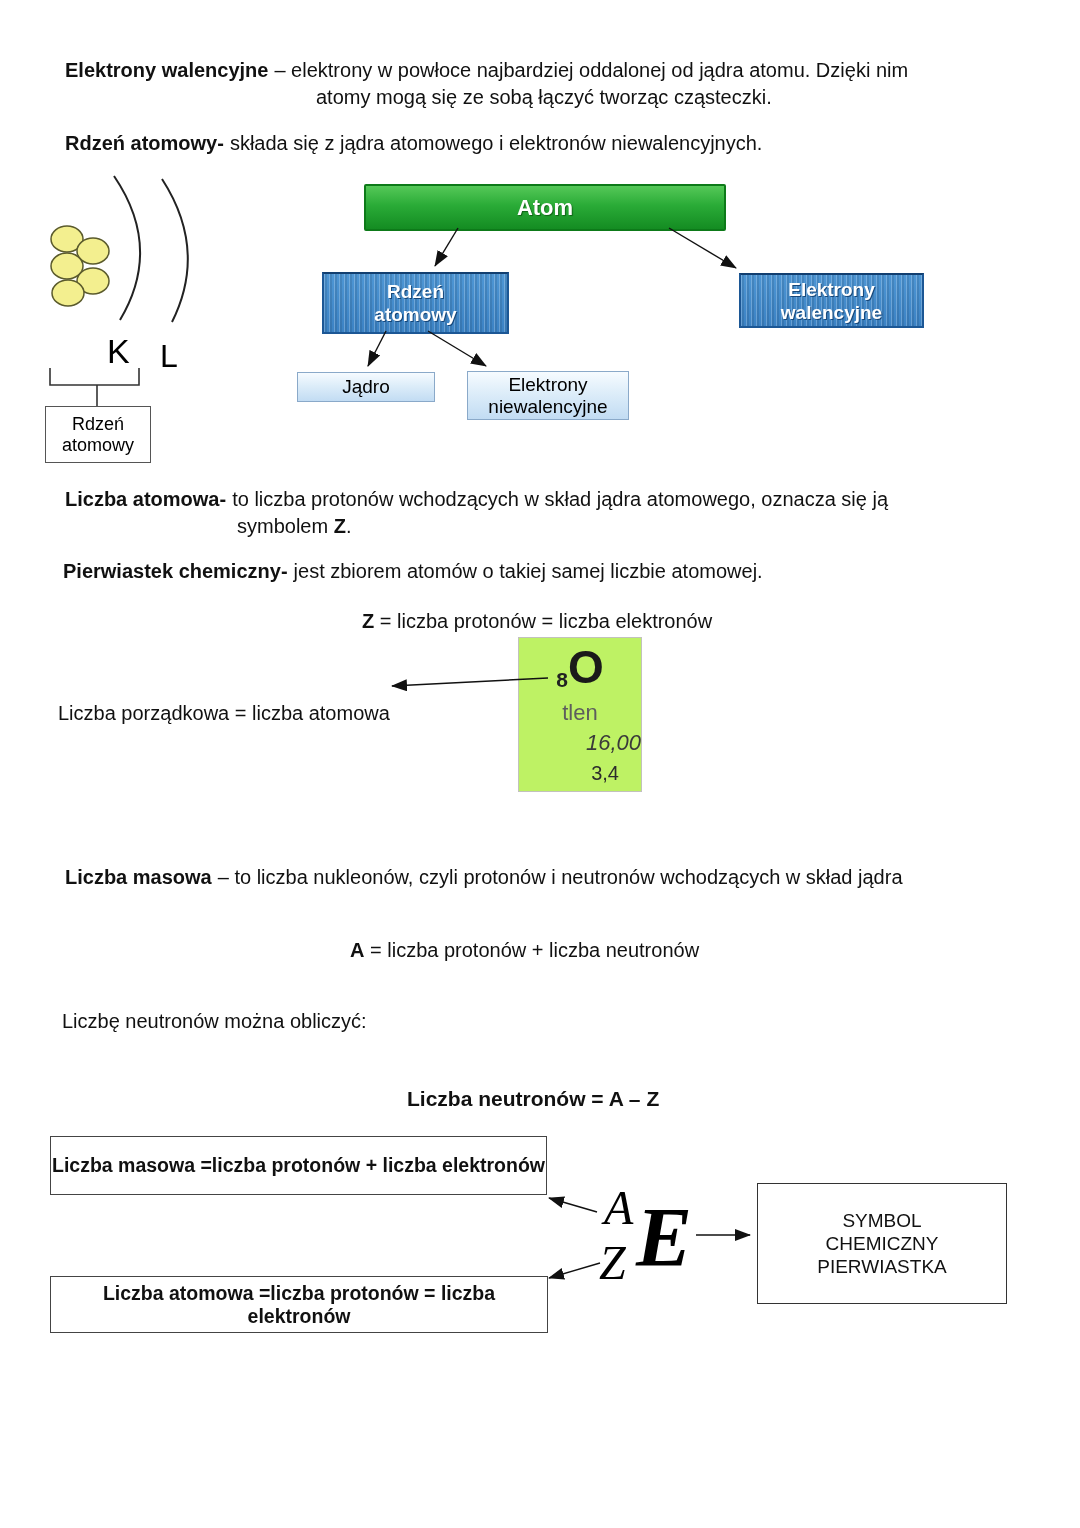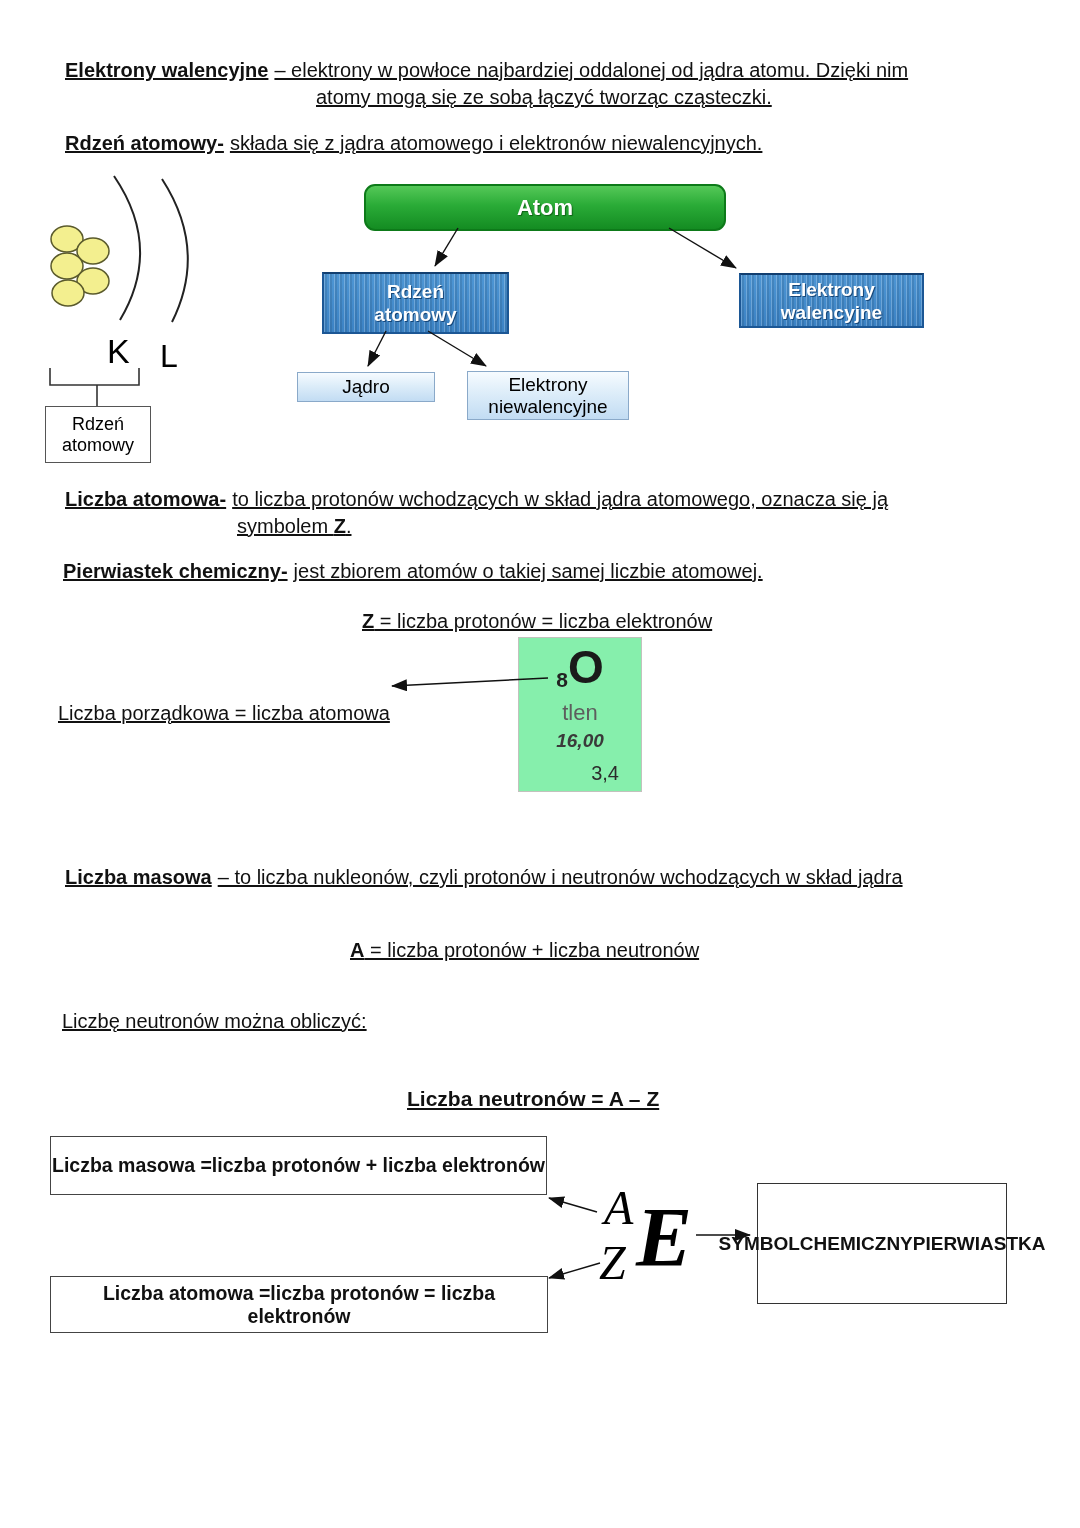--- a/index.html
+++ b/index.html
@@ -1,31 +1,31 @@
 <!DOCTYPE html>
 <html><head>
 <meta charset="utf-8">
 <style>
   html,body{margin:0;padding:0;background:#e8e8e8;}
   .page{
     position:relative;width:1080px;height:1528px;background:#ffffff;
     font-family:"Liberation Sans", sans-serif;color:#111;overflow:hidden;
     margin:0 auto;
   }
-  .para{position:absolute;font-size:20px;line-height:27px;white-space:nowrap;text-decoration:underline;}
+  .para{position:absolute;font-size:20px;line-height:27px;white-space:nowrap;}
   .term{font-weight:bold;margin-right:0.30em;}
   .bold{font-weight:bold;}
   svg.overlay{position:absolute;left:0;top:0;width:1080px;height:1528px;pointer-events:none;z-index:5;}
 
   
   .fc-box{position:absolute;display:flex;flex-direction:column;align-items:center;justify-content:center;
           text-align:center;z-index:2;}
   .fc-green{
     background:linear-gradient(180deg,#55c858 0%,#2aab37 45%,#148c22 100%);
-    border:2px solid #0d7a19;border-radius:11px;
+    border:2px solid #0d7a19;border-radius:2px;
     color:#fff;font-weight:bold;font-size:22px;
     text-shadow:1px 1px 1px rgba(0,50,0,.55);
   }
   .fc-blue{
     background:
       repeating-linear-gradient(90deg, rgba(255,255,255,.22) 0 1px, rgba(0,0,0,.10) 1px 3px, rgba(255,255,255,0) 3px 5px),
       linear-gradient(180deg,#4e96d4 0%,#3b82c4 100%);
     border:2px solid #1c5795;border-top-color:#123f70;
     color:#fff;font-weight:bold;font-size:19px;line-height:23px;
     text-shadow:1px 1px 0 rgba(18,63,112,.9);
@@ -33,40 +33,40 @@
   .fc-light{
     background:linear-gradient(180deg,#f6fbff 0%,#ddedf9 45%,#c2dcf3 100%);
     border:1px solid #8aa9c9;
     color:#000;font-size:19px;line-height:22px;
   }
   .plain-box{position:absolute;border:1.5px solid #444;background:#fff;
     display:flex;align-items:center;justify-content:center;text-align:center;}
 
   
   .cell{position:absolute;left:518px;top:637px;width:122px;height:153px;
-        background:#86efac;border:1.5px solid #c2c2bd;z-index:1;}
+        background:#bef264;border:1.5px solid #c2c2bd;z-index:1;}
   .cell .symline{position:absolute;left:0;top:6px;width:100%;text-align:center;white-space:nowrap;}
   .cell .subnum{font-size:21px;color:#222;position:relative;top:4px;font-weight:600;}
   .cell .sym{font-size:46px;font-weight:bold;color:#1a1a1a;line-height:1;}
   .cell .name{position:absolute;left:0;top:62px;width:100%;text-align:center;font-size:22px;color:#5d5d5d;}
-  .cell .mass{position:absolute;left:0;top:92px;width:100%;text-align:center;font-size:19px;font-style:italic;font-weight:700;color:#3a3a3a;}
+  .cell .mass{position:absolute;left:0;top:92px;width:100%;text-align:right;font-size:22px;font-style:italic;font-weight:400;color:#3a3a3a;}
   .cell .en{position:absolute;right:22px;top:124px;font-size:20px;color:#2c2c2c;}
 
   
   .shell-label{position:absolute;font-size:34px;color:#000;}
   .sketch-box{position:absolute;left:45px;top:406px;width:104px;height:55px;border:1.5px solid #555;
       display:flex;flex-direction:column;align-items:center;justify-content:center;
       font-size:18px;line-height:21px;color:#000;background:#fff;}
 
   
   .serifit{position:absolute;font-family:"Liberation Serif", serif;font-style:italic;color:#000;z-index:2;}
 
   .sym-box{position:absolute;left:757px;top:1183px;width:248px;height:119px;border:1.5px solid #333;
-      display:flex;flex-direction:row;align-items:center;justify-content:center;
-      font-weight:bold;font-size:19px;line-height:23px;text-align:center;}
+      display:flex;flex-direction:column;align-items:center;justify-content:center;
+      font-weight:normal;font-size:19px;line-height:23px;text-align:center;}
 </style>
 </head>
 <body>
 
 <div class="page">
 
   <svg class="overlay" viewBox="0 0 1080 1528">
     <defs>
       <marker id="ah" viewBox="0 0 16 12" refX="15" refY="6" markerWidth="16" markerHeight="12" markerUnits="userSpaceOnUse" orient="auto">
         <path d="M0,0 L16,6 L0,12 Z" fill="#111"></path>

